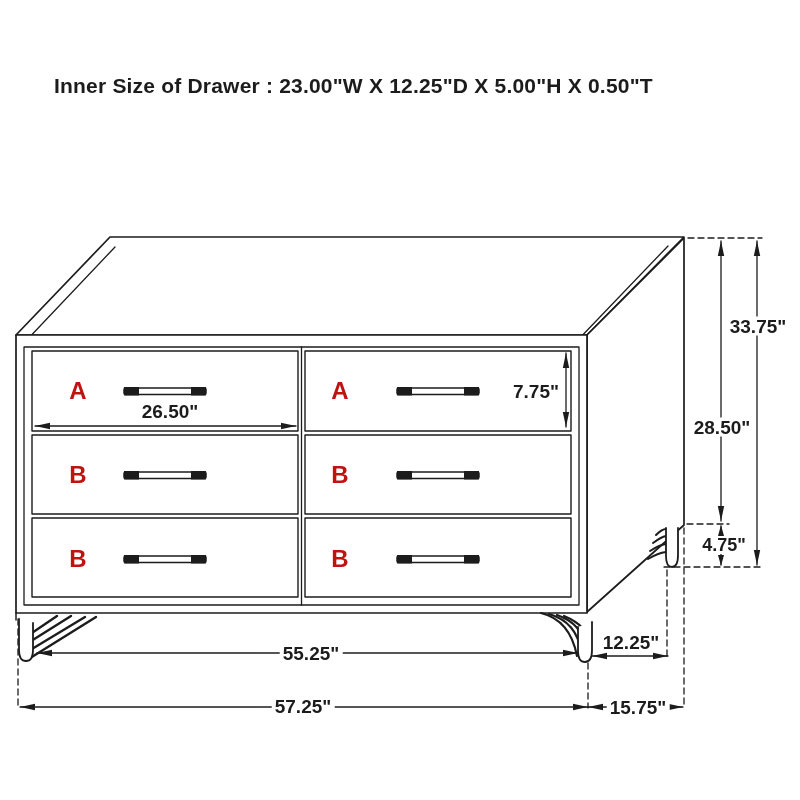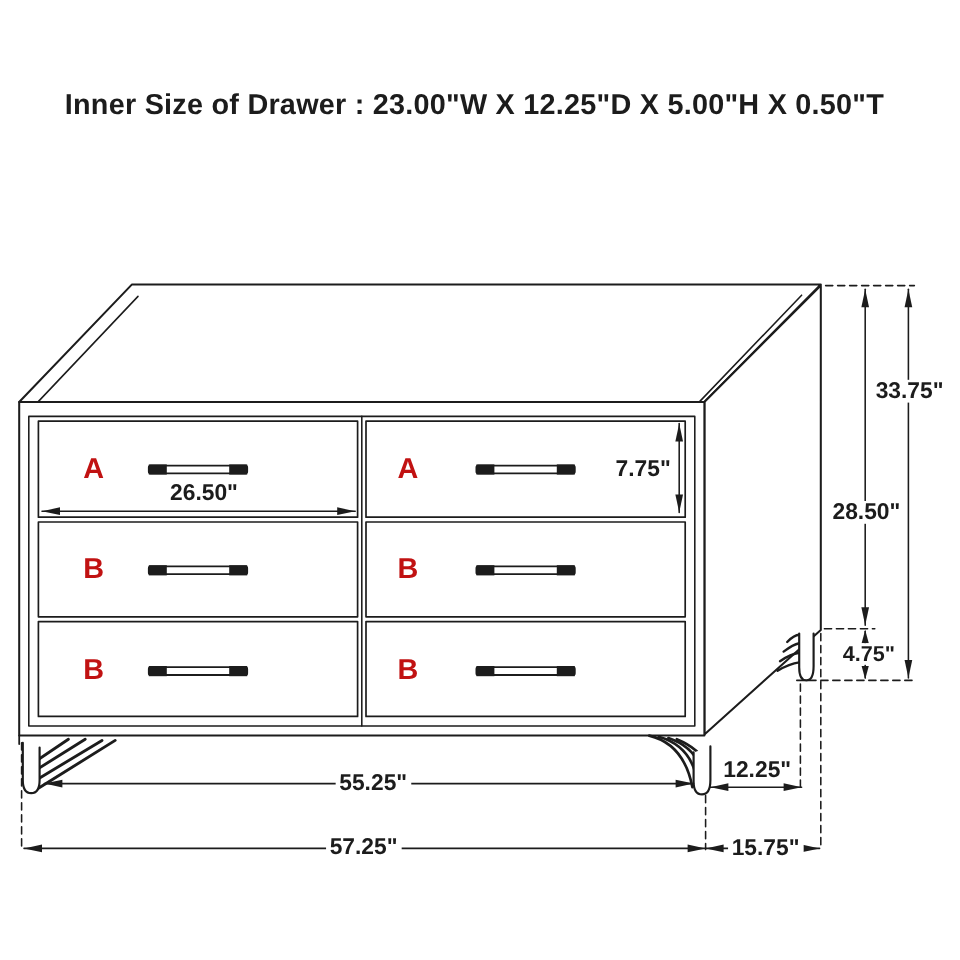--- a/index.html
+++ b/index.html
@@ -2,21 +2,21 @@
 <html><head>
 <meta charset="utf-8">
 <style>
   html,body{margin:0;padding:0;background:#fff;}
   #canvas{
     position:relative;width:800px;height:800px;background:#fff;overflow:hidden;
     font-family:"Liberation Sans", sans-serif;color:#1c1c1c;
   }
   #diagram-svg{position:absolute;left:0;top:0;}
   .page-title{
-    position:absolute;left:54px;top:74px;font-size:24px;font-weight:bold;
+    position:absolute;left:54px;top:74px;font-size:21px;font-weight:bold;
     letter-spacing:.2px;white-space:nowrap;color:#1c1c1c;
   }
   .lbl{
     position:absolute;transform:translate(-50%,-50%);
     font-size:19px;font-weight:bold;white-space:nowrap;
     background:#fff;padding:0 3px;line-height:1;color:#1c1c1c;
   }
   .lbl.no-bg{background:transparent;}
   .lbl.small{font-size:18px;}
   .ltr{

